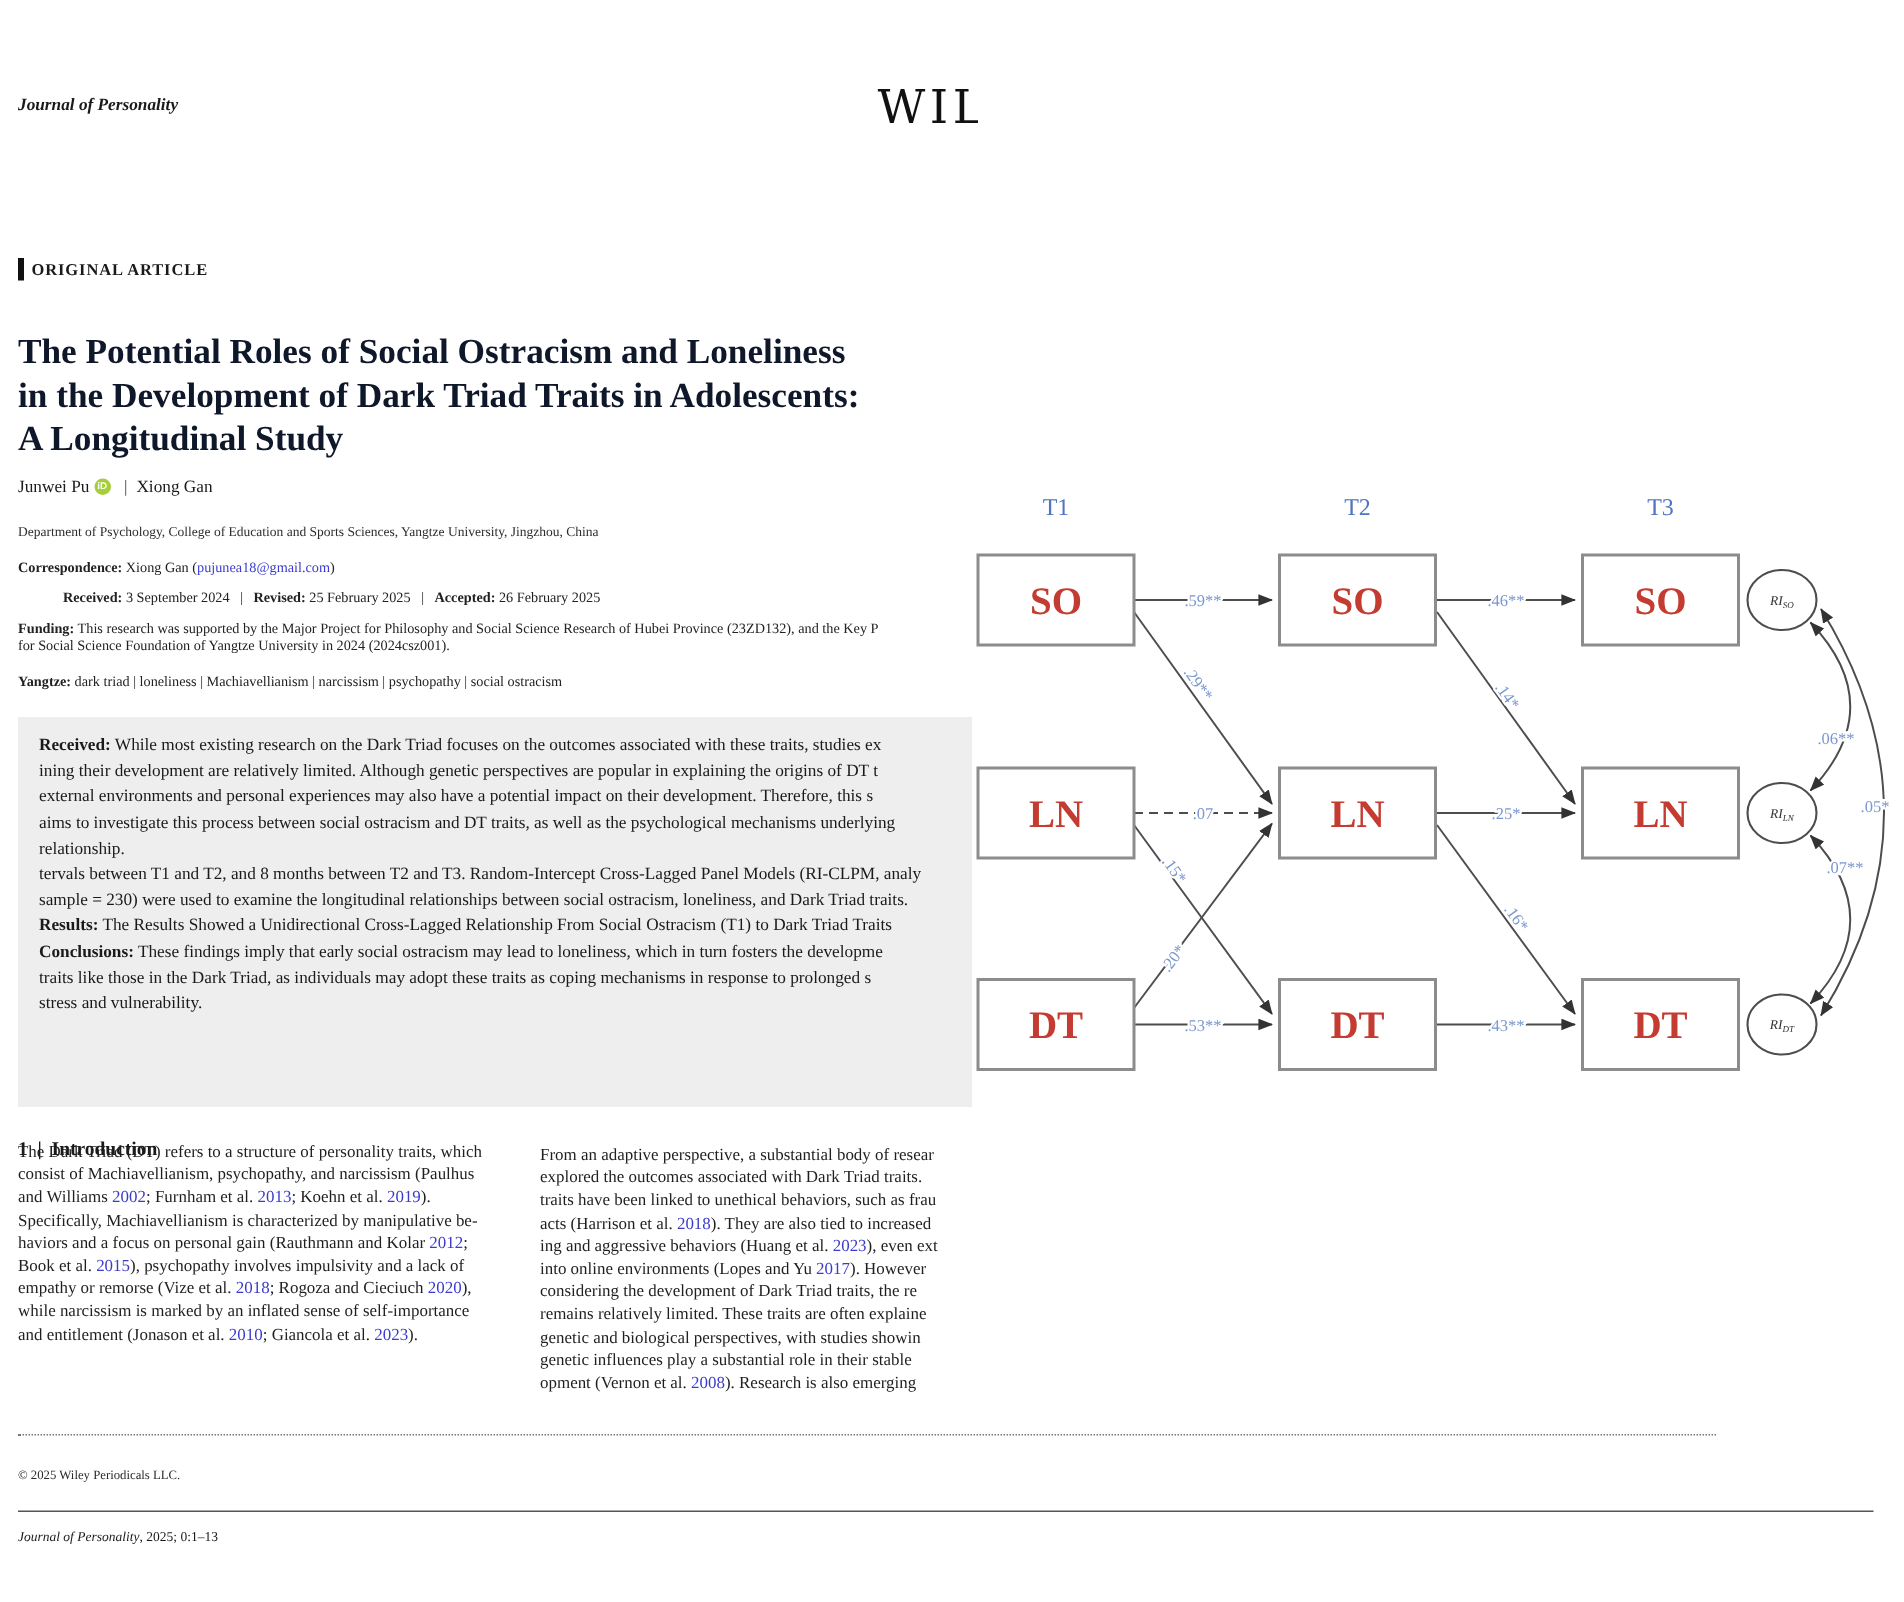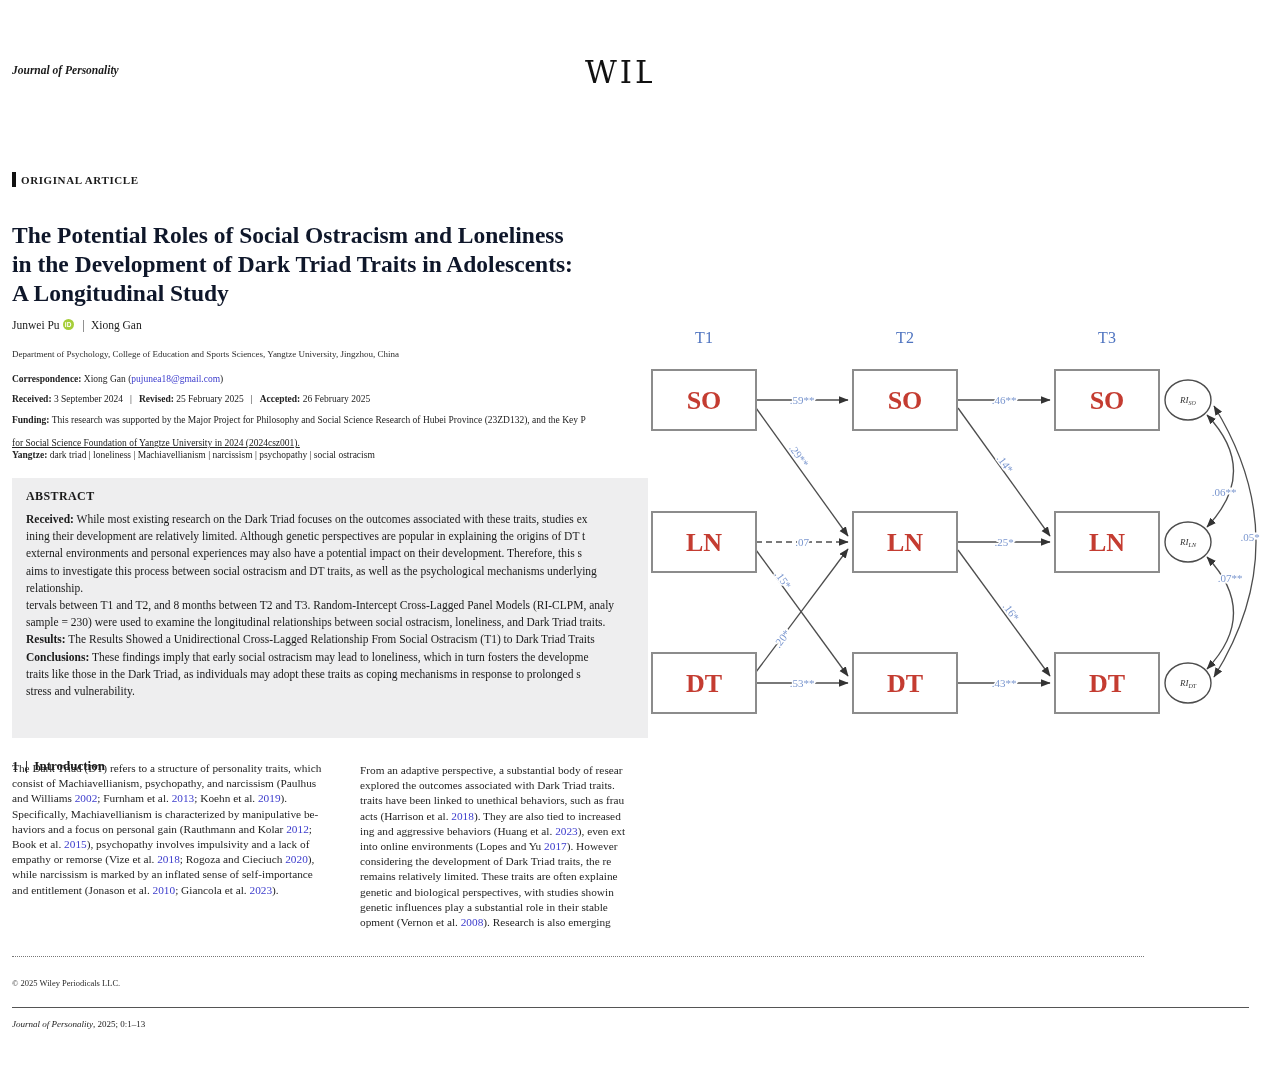--- a/index.html
+++ b/index.html
@@ -20,23 +20,23 @@
   .title{left:12px;top:221px;font-size:23.5px;font-weight:bold;line-height:29px;color:#0f172a;}
   .authors{left:12px;top:319px;font-size:11.5px;}
   .orcid{display:inline-block;width:11px;height:11px;border-radius:50%;background:#a6ce39;color:#fff;
          font-family:"Liberation Sans",sans-serif;font-size:6.5px;font-weight:bold;text-align:center;line-height:11px;
          vertical-align:2px;margin:0 3px;}
   .author-sep{margin:0 6px;color:#444;}
   .affiliation{left:12px;top:349px;font-size:9px;color:#2e2e2e;}
   .meta{left:12px;font-size:9.5px;color:#222;width:643px;}
   .meta b{font-weight:bold;}
   .m-corr{top:374px;}
-  .m-dates{top:394px;}
+  .m-dates{top:394px;margin-left:30px;}
   .m-fund1{top:415px;}
-  .m-fund2{top:438px;text-decoration:underline;}
+  .m-fund2{top:426px;}
   .m-keys{top:450px;}
   .date-sep{margin:0 7px;}
   a.lnk{color:#3b3bcc;text-decoration:none;}
 
   
   .abstract-box{left:12px;top:478px;width:643px;height:260px;background:#eeeeef;overflow:hidden;
                 padding:11px 0 0 14px;box-sizing:border-box;}
   .abstract-head{font-size:12px;font-weight:bold;letter-spacing:.4px;margin-bottom:7px;}
   .aline{font-size:11.5px;line-height:17.2px;white-space:nowrap;overflow:hidden;width:629px;}
   .aline b{font-weight:bold;}
@@ -106,21 +106,20 @@
 </div>
 <div class="abs meta m-fund2 nowrap clip">
   <span>for Social Science Foundation of Yangtze University in 2024 (2024csz001).</span>
 </div>
 
 <div class="abs meta m-keys nowrap clip">
   <b>Yangtze:</b><span> dark triad | loneliness | Machiavellianism | narcissism | psychopathy | social ostracism</span>
 </div>
 
 <div class="abs abstract-box">
-  <div class="abstract-head">ABSTRACT</div>
   <div class="aline"><b>Received:</b><span> While most existing research on the Dark Triad focuses on the outcomes associated with these traits, studies ex</span></div>
   <div class="aline"><span>ining their development are relatively limited. Although genetic perspectives are popular in explaining the origins of DT t</span></div>
   <div class="aline"><span>external environments and personal experiences may also have a potential impact on their development. Therefore, this s</span></div>
   <div class="aline"><span>aims to investigate this process between social ostracism and DT traits, as well as the psychological mechanisms underlying</span></div>
   <div class="aline"><span>relationship.</span></div>
   <div class="aline"><span>tervals between T1 and T2, and 8 months between T2 and T3. Random-Intercept Cross-Lagged Panel Models (RI-CLPM, analy</span></div>
   <div class="aline"><span>sample = 230) were used to examine the longitudinal relationships between social ostracism, loneliness, and Dark Triad traits.</span></div>
   <div class="aline"><b>Results:</b><span> The Results Showed a Unidirectional Cross-Lagged Relationship From Social Ostracism (T1) to Dark Triad Traits</span></div>
   <div class="aline"><b>Conclusions:</b><span> These findings imply that early social ostracism may lead to loneliness, which in turn fosters the developme</span></div>
   <div class="aline"><span>traits like those in the Dark Triad, as individuals may adopt these traits as coping mechanisms in response to prolonged s</span></div>

